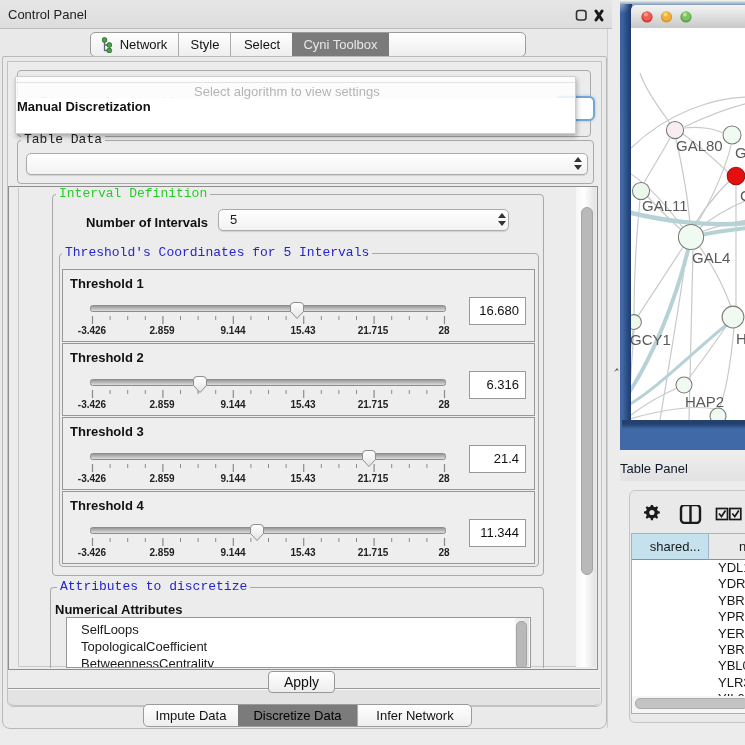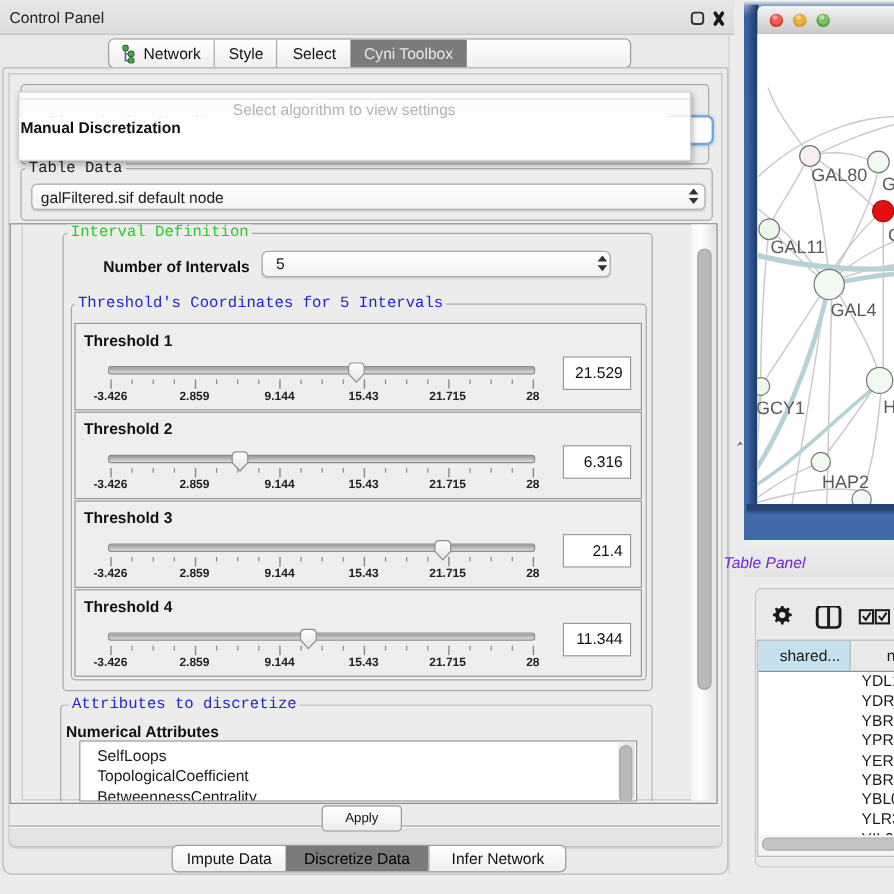--- a/index.html
+++ b/index.html
@@ -51,21 +51,20 @@
 <div class="abs" style="left:7px;top:61px;width:593px;height:644px;background:#ececec;border:1px solid #c2c2c2;border-radius:0 0 6px 6px;"></div>
 
 <div class="gb" style="left:17px;top:70px;width:572px;height:65px;"></div>
 <div class="abs" style="left:40px;top:94px;font-size:13px;font-weight:bold;color:#8f8f8f;">Discretization Algorithm</div>
 
 <div class="abs" style="left:555px;top:96px;width:36px;height:21px;border:2px solid #72a5d8;border-radius:6px;background:#fff;box-shadow:0 0 3px #8fc0e8;"></div>
 
 <div class="gb" style="left:17px;top:140px;width:575px;height:42px;"></div>
 <div class="gbl" style="left:21px;top:133px;color:#222;background:#ececec;">Table Data</div>
 <div class="combo" style="left:26px;top:153px;width:560px;height:20px;"></div>
-<div class="ctext" style="left:34px;top:157px;">galFiltered.sif default node</div>
 <svg class="abs" style="left:572px;top:157px;" width="12" height="13" viewBox="0 0 12 13">
   <path d="M6 0 L10 5 L2 5 Z" fill="#333"></path>
       <path d="M6 13 L10 8 L2 8 Z" fill="#333"></path>
 </svg>
 
 <div class="abs" style="left:8px;top:186px;width:588px;height:482px;border:1px solid #8d8d8d;background:#ececec;"></div>
 <div class="abs" style="left:18px;top:188px;width:557px;height:478px;border:1px solid #c9c9c9;border-top:none;background:#ececec;"></div>
 
 <div class="abs" style="left:576px;top:187px;width:20px;height:480px;background:linear-gradient(90deg,#f6f6f6,#ffffff 40%,#e2e2e2);"></div>
 <div class="abs" style="left:581px;top:207px;width:10px;height:366px;background:#b9b9b9;border:1px solid #a3a3a3;border-radius:6px;"></div>
@@ -105,21 +104,21 @@
       </svg>
   <svg class="thumb" style="left:226px;" width="16" height="19">
         <use href="#thumbp"></use>
       </svg>
   <div class="tl" style="left:4px;">-3.426</div>
       <div class="tl" style="left:74px;">2.859</div>
       <div class="tl" style="left:145px;">9.144</div>
       <div class="tl" style="left:215px;">15.43</div>
       <div class="tl" style="left:285px;">21.715</div>
       <div class="tl" style="left:356px;">28</div>
-  <div class="vbox">21.529</div>
+  <div class="vbox">16.680</div>
 </div>
 
 <div class="tpanel" style="top:343px;">
   <div class="tlabel">Threshold 2</div>
   <div class="track"></div>
   <svg class="tick" width="357" height="9">
         <use href="#ticksrow"></use>
       </svg>
   <svg class="thumb" style="left:129px;" width="16" height="19">
         <use href="#thumbp"></use>
@@ -171,21 +170,21 @@
 
 <div class="gb" style="left:50px;top:587px;width:492px;height:80px;border-bottom:none;border-radius:4px 4px 0 0;"></div>
 <div class="gbl" style="left:57px;top:580px;color:#2525cc;">Attributes to discretize</div>
 <div class="abs" style="left:55px;top:602px;font-size:13px;font-weight:bold;color:#111;">Numerical Attributes</div>
 <div class="abs" style="left:66px;top:617px;width:463px;height:49px;border:1px solid #979797;background:#fff;overflow:hidden;">
   <div style="position:absolute;left:14px;top:3px;font-size:13px;line-height:17px;color:#1a1a1a;">SelfLoops<br>TopologicalCoefficient<br>BetweennessCentrality</div>
   <div style="position:absolute;right:1px;top:0;width:14px;height:49px;background:linear-gradient(90deg,#f2f2f2,#e4e4e4);"></div>
   <div style="position:absolute;right:3px;top:3px;width:9px;height:46px;background:#b9b9b9;border:1px solid #a3a3a3;border-radius:5px;"></div>
 </div>
 
-<div class="abs" style="left:268px;top:671px;width:65px;height:20px;background:linear-gradient(#ffffff,#ededed);border:1px solid #989898;border-radius:4px;text-align:center;font-size:11px;line-height:20px;color:#111;z-index:6;">Apply</div>
+<div class="abs" style="left:268px;top:671px;width:65px;height:20px;background:linear-gradient(#ffffff,#ededed);border:1px solid #989898;border-radius:4px;text-align:center;font-size:14px;line-height:20px;color:#111;z-index:6;">Apply</div>
 
 <div class="abs" style="left:8px;top:688px;width:592px;height:1px;background:#9b9b9b;"></div>
 <div class="abs" style="left:8px;top:689px;width:592px;height:1px;background:#fafafa;"></div>
 <div class="abs" style="left:8px;top:690px;width:592px;height:15px;background:#e3e3e3;border-bottom:1px solid #c2c2c2;border-radius:0 0 6px 6px;"></div>
 
 <div class="abs" style="left:143px;top:704px;width:327px;height:21px;background:linear-gradient(#ffffff,#eeeeee);border:1px solid #9b9b9b;border-radius:5px;overflow:hidden;">
   <div class="seg" style="left:0;width:94px;">Impute Data</div>
   <div class="seg" style="left:94px;width:119px;background:#7b7b7b;color:#000000;">Discretize Data</div>
   <div class="seg" style="left:213px;width:114px;border-left:1px solid #aaa;">Infer Network</div>
 </div>
@@ -271,21 +270,21 @@
 </div>
 
 <div class="abs" style="left:15px;top:76px;width:559px;height:56px;background:rgba(255,255,255,0.84);border:1px solid #cdcdcd;border-radius:1px;box-shadow:1px 3px 5px rgba(0,0,0,0.28);z-index:50;">
   <div style="position:absolute;left:0;top:5px;width:559px;height:1px;background:rgba(210,210,210,0.6);"></div>
   <div style="position:absolute;left:0;top:21px;width:559px;height:35px;background:#ffffff;"></div>
   <div style="position:absolute;left:178px;top:7px;font-size:13px;color:#b4b4b4;white-space:nowrap;">Select algorithm to view settings</div>
   <div style="position:absolute;left:1px;top:22px;font-size:13px;font-weight:bold;color:#111;white-space:nowrap;">Manual Discretization</div>
 </div>
 
 <div class="abs" style="left:620px;top:450px;width:125px;height:31px;background:linear-gradient(#efefef,#e2e2e2);"></div>
-<div class="abs" style="left:603px;top:461px;font-size:13px;color:#6d28d9;font-style:italic;">Table Panel</div>
+<div class="abs" style="left:620px;top:461px;font-size:13px;color:#0f172a;">Table Panel</div>
 
 <div class="abs" style="left:629px;top:490px;width:130px;height:231px;background:#e9e9e9;border:1px solid #c6c6c6;border-radius:6px;"></div>
 <svg class="abs" style="left:644px;top:505px;" width="100" height="19" viewBox="0 0 100 19">
   <g fill="#1a1a1a">
     <path d="M7.5 2.2 L9.5 2.2 L10 4.4 L11.9 5.2 L13.8 4 L15.2 5.4 L14 7.3 L14.8 9.2 L17 9.7 L17 11.7 L14.8 12.2 L14 14.1 L15.2 16 L13.8 17.4 L11.9 16.2 L10 17 L9.5 19.2 L7.5 19.2 L7 17 L5.1 16.2 L3.2 17.4 L1.8 16 L3 14.1 L2.2 12.2 L0 11.7 L0 9.7 L2.2 9.2 L3 7.3 L1.8 5.4 L3.2 4 L5.1 5.2 L7 4.4 Z" transform="translate(0,-2.5) scale(0.93)"></path>
   </g>
   <circle cx="7.9" cy="7.5" r="2.6" fill="#e9e9e9"></circle>
   <rect x="37" y="0" width="19" height="18" rx="3.5" fill="none" stroke="#1a1a1a" stroke-width="2.4"></rect>
   <rect x="45.3" y="0" width="2.4" height="18" fill="#1a1a1a"></rect>
   <g>

